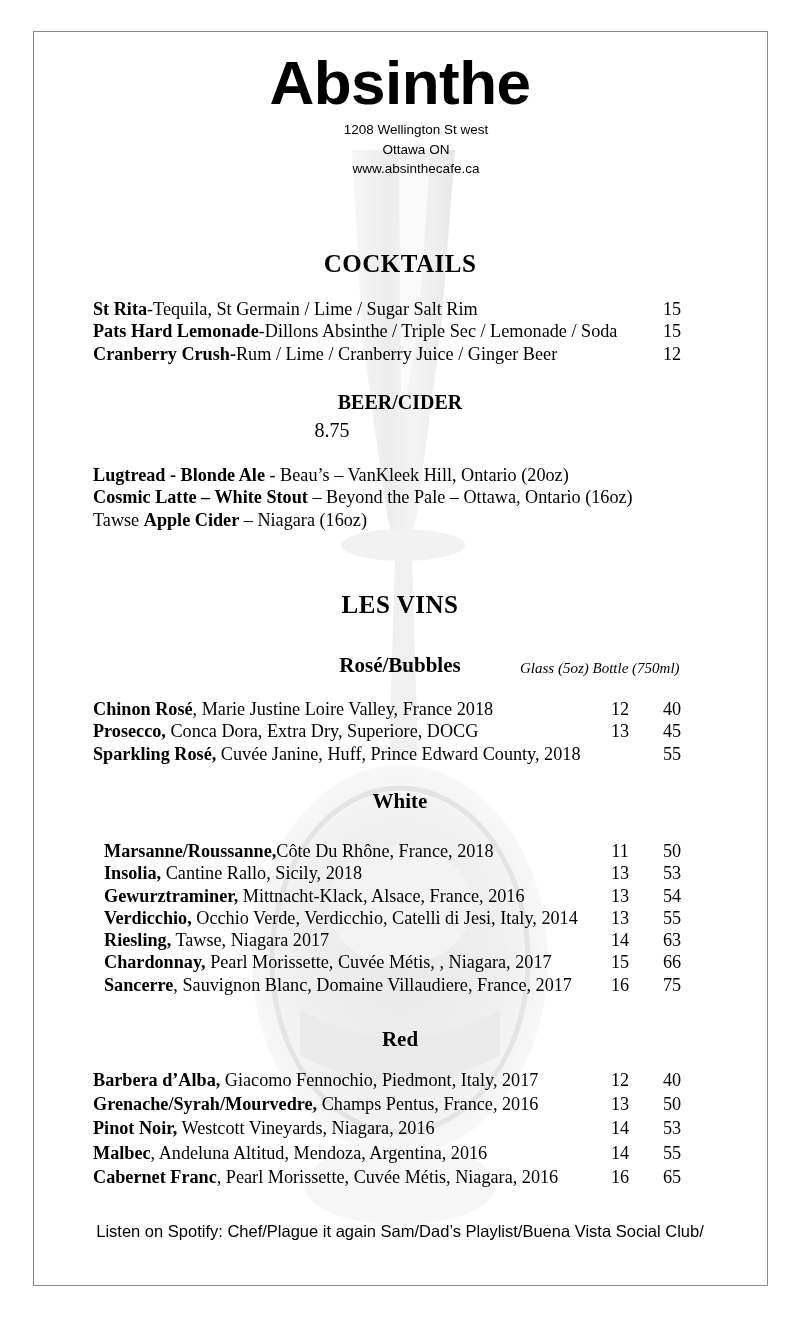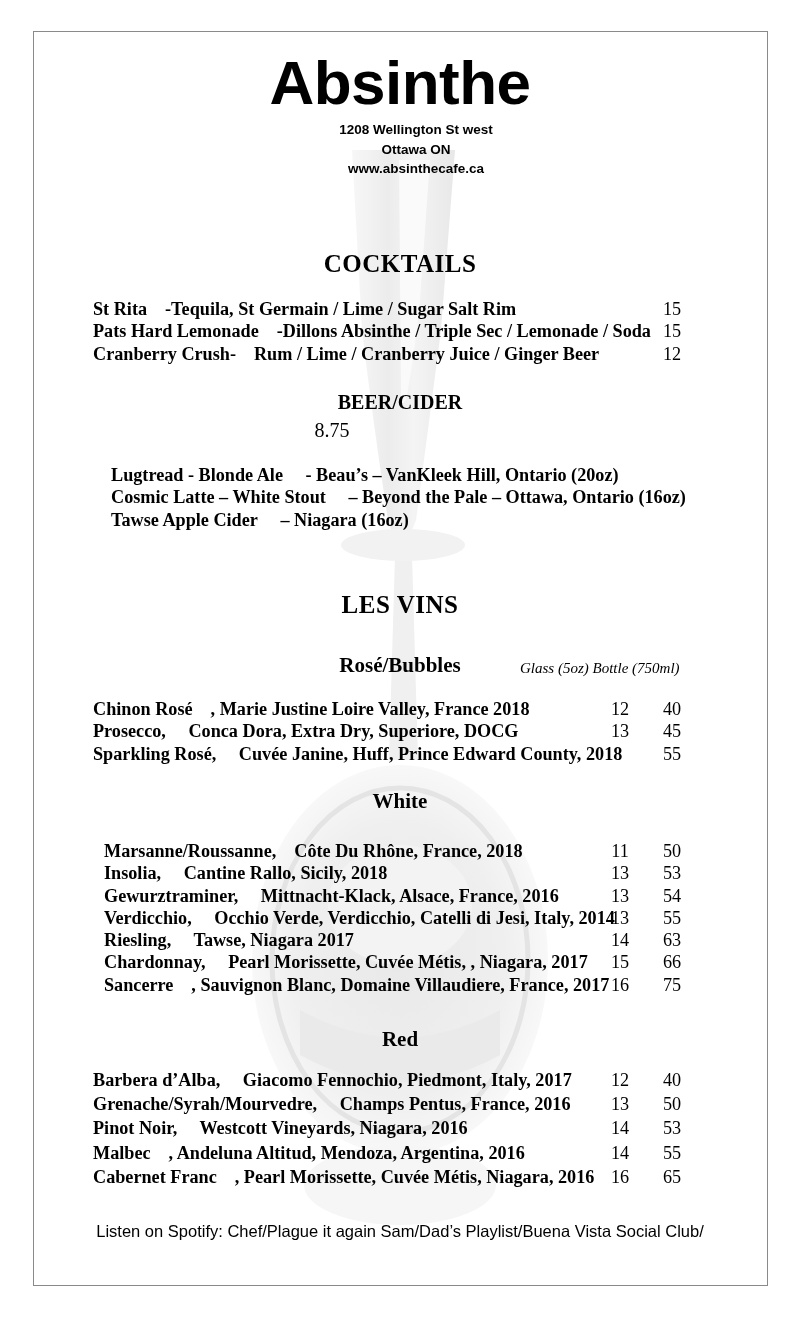--- a/index.html
+++ b/index.html
@@ -51,21 +51,21 @@
   }
   .brand {
     font-family: "Liberation Sans", "DejaVu Sans", sans-serif;
     font-weight: bold;
     font-size: 62px;
     line-height: 70px;
     letter-spacing: -0.5px;
   }
   .addr {
     font-family: "Liberation Sans", "DejaVu Sans", sans-serif;
-    font-weight: bold;
+    font-weight: normal;
     font-size: 13.5px;
     line-height: 15.5px;
     margin-top: 4px;
     padding-left: 32px;
   }
 
   
   .sec-h {
     position: absolute;
     width: 800px;
@@ -88,21 +88,21 @@
     position: absolute;
   }
   .row {
     position: relative;
     height: 22.3px;
     font-size: 18.2px;
     line-height: 22.3px;
     white-space: nowrap;
   }
   .row .nm { font-weight: bold; }
-  .row .ds { font-weight: bold; padding-left: 18px; }
+  .row .ds { font-weight: normal; }
   .row .p1, .row .p2 {
     position: absolute;
     text-align: center;
     font-weight: normal;
   }
   .row .p1 { width: 40px; }
   .row .p2 { width: 40px; }
 
   .colhead {
     position: absolute;

